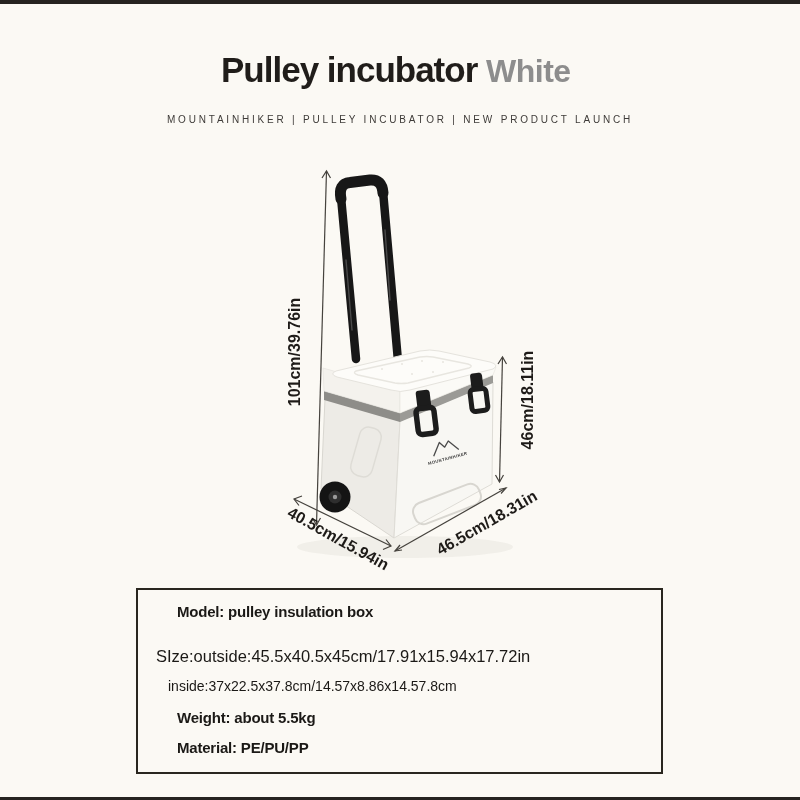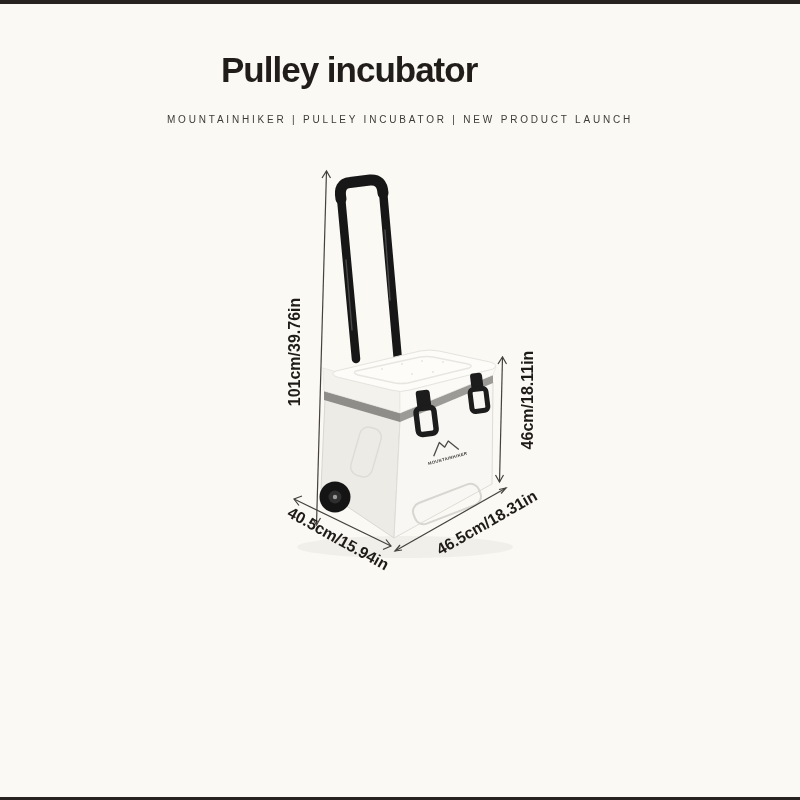--- a/index.html
+++ b/index.html
@@ -31,20 +31,21 @@
   .spec-material{left:39px;top:149px;font-size:15px;font-weight:bold;letter-spacing:-.2px;}
 </style>
 </head>
 <body>
 
 <div class="canvas">
 
   <div class="edge-strip edge-top"></div>
 
   <div class="page-title">Pulley incubator</div>
+  <div class="variant">White</div>
   <div class="tagline">MOUNTAINHIKER  |  PULLEY INCUBATOR  |  NEW PRODUCT LAUNCH</div>
 
   <svg class="diagram-svg" width="800" height="800" viewBox="0 0 800 800">
 
     <ellipse cx="405" cy="547" rx="108" ry="11" fill="rgba(60,55,45,0.05)"></ellipse>
 
     <g stroke="#45423d" stroke-width="1.2" fill="none">
       <line x1="326.5" y1="171" x2="316.5" y2="525"></line>
       <path d="M 322,178 L 326.5,171 L 330.5,178"></path>
       <path d="M 312.5,518 L 316.5,525 L 320.5,518"></path>
@@ -125,15 +126,22 @@
       <path d="M 402,550 L 395,551 L 400,545"></path>
       <path d="M 499,489.5 L 506,488 L 501,493.5"></path>
     </g>
   </svg>
 
   <div class="dim-label dim-handle">101cm/39.76in</div>
   <div class="dim-label dim-boxheight">46cm/18.11in</div>
   <div class="dim-label dim-depth">40.5cm/15.94in</div>
   <div class="dim-label dim-width">46.5cm/18.31in</div>
 
+  <div class="spec-box">
+    <div class="spec-line spec-model">Model: pulley insulation box</div>
+    <div class="spec-line spec-outside">SIze:outside:45.5x40.5x45cm/17.91x15.94x17.72in</div>
+    <div class="spec-line spec-inside">inside:37x22.5x37.8cm/14.57x8.86x14.57.8cm</div>
+    <div class="spec-line spec-weight">Weight: about 5.5kg</div>
+    <div class="spec-line spec-material">Material: PE/PU/PP</div>
+  </div>
 
   <div class="edge-strip edge-bottom"></div>
 </div>
 
 </body></html>

